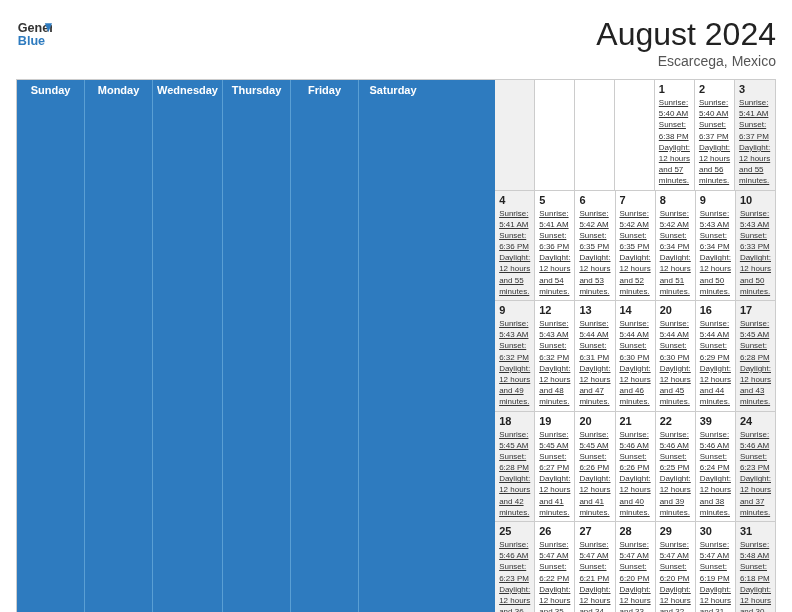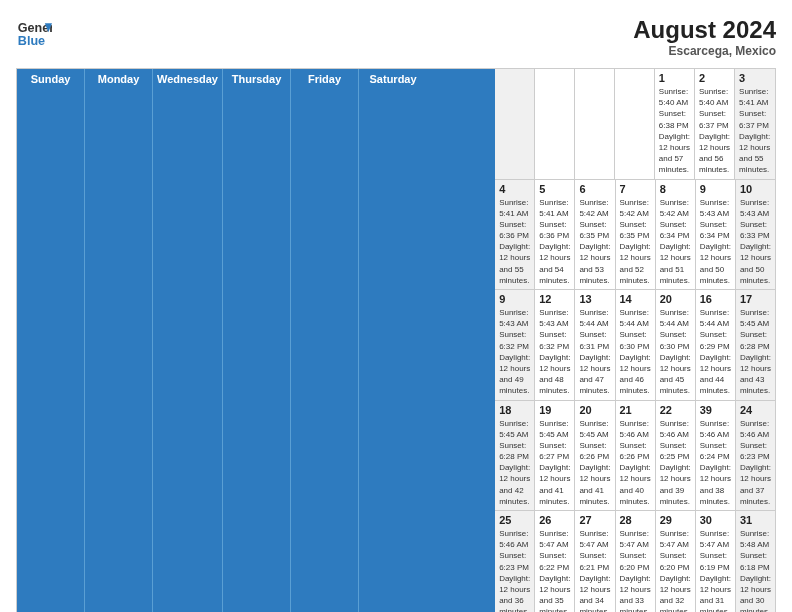--- a/index.html
+++ b/index.html
@@ -29,28 +29,27 @@
       gap: 4px;
     }
     .logo-icon {
       width: 36px;
       height: 36px;
     }
     .title-block {
       text-align: right;
     }
     .month-year {
-      font-size: 24px;
-      font-weight: bold;
+      font-size: 32px;
+      font-weight: normal;
       color: #222;
     }
     .location {
-      font-size: 12px;
+      font-size: 14px;
       color: #555;
-      font-weight: bold;
     }
     .calendar {
       flex: 1;
       display: flex;
       border: 1px solid #ccc;
     }
     .cal-header {
       display: grid;
       grid-template-columns: repeat(7, 1fr);
       background: #2e7bbf;
@@ -100,20 +99,21 @@
     .day-num {
       font-size: 11px;
       font-weight: bold;
       color: #222;
       margin-bottom: 2px;
     }
     .cell-info {
       font-size: 8px;
       line-height: 1.4;
       color: #333;
+      text-decoration: underline;
     }
     .footer {
       margin-top: 6px;
       font-size: 10px;
       color: #555;
       text-align: left;
     }
   </style>
 </head>
 <body>

